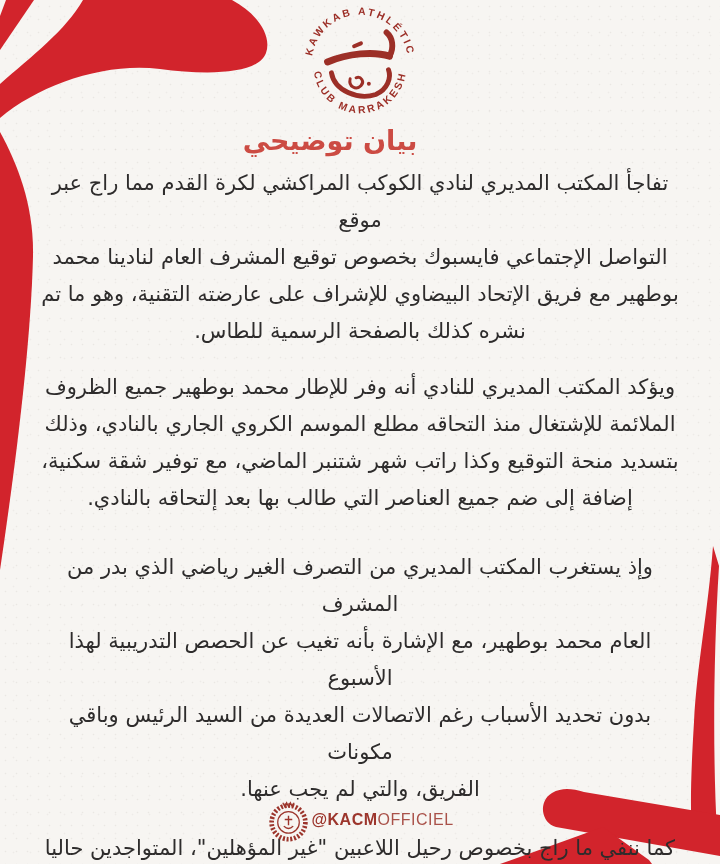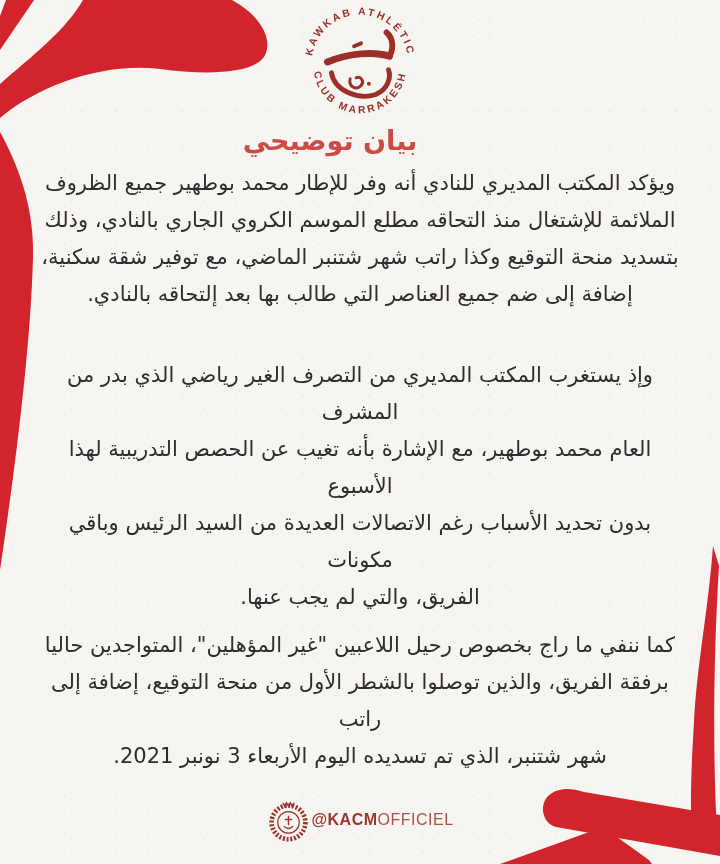--- a/index.html
+++ b/index.html
@@ -23,22 +23,22 @@
   .content{
     position:absolute;top:165px;left:40px;width:640px;
     direction:rtl;text-align:center;
   }
   .content p{
     margin:0;white-space:pre-line;
     font-size:21px;line-height:37px;font-weight:500;
     letter-spacing:0;
   }
   .content p.p1{margin-bottom:19px;}
-  .content p.p2{margin-bottom:44px;}
-  .content p.p3{margin-bottom:11px;}
+  .content p.p2{margin-bottom:32px;}
+  .content p.p3{margin-bottom:22px;}
   .footer{
     position:absolute;left:0;top:796px;width:720px;height:48px;
     display:flex;align-items:center;justify-content:center;gap:0;
   }
   .footer .badge-logo{width:45px;height:45px;flex:0 0 auto;}
   .handle{font-size:16px;letter-spacing:0.5px;font-family:"Liberation Sans",sans-serif;white-space:nowrap;}
   .handle .h-bold{font-weight:bold;}
   .handle .h-light{font-weight:normal;opacity:0.85;}
   .ring-text{font-family:"Liberation Sans",sans-serif;font-size:10.5px;font-weight:bold;letter-spacing:2.6px;}
 </style>
@@ -77,20 +77,24 @@
       <path d="M56,45 l7,-3" stroke-width="4"></path>
       <path d="M33,72 C36,90 60,100 78,94 C90,89 94,77 91,69" stroke-width="5"></path>
       <path d="M52,78 C50,86 58,90 63,85 C67,81 63,75 58,77" stroke-width="3"></path>
       <circle cx="71" cy="83" r="2" fill="#9c2f27" stroke="none"></circle>
     </g>
   </svg>
 
   <h1 class="page-title" style="color:#cc4b43">بيان توضيحي</h1>
 
   <div class="content" style="color:#2e2c2c">
+    <p class="p1">تفاجأ المكتب المديري لنادي الكوكب المراكشي لكرة القدم مما راج عبر موقع
+التواصل الإجتماعي فايسبوك بخصوص توقيع المشرف العام لنادينا محمد
+بوطهير مع فريق الإتحاد البيضاوي للإشراف على عارضته التقنية، وهو ما تم
+نشره كذلك بالصفحة الرسمية للطاس.</p>
     <p class="p2">ويؤكد المكتب المديري للنادي أنه وفر للإطار محمد بوطهير جميع الظروف
 الملائمة للإشتغال منذ التحاقه مطلع الموسم الكروي الجاري بالنادي، وذلك
 بتسديد منحة التوقيع وكذا راتب شهر شتنبر الماضي، مع توفير شقة سكنية،
 إضافة إلى ضم جميع العناصر التي طالب بها بعد إلتحاقه بالنادي.</p>
     <p class="p3">وإذ يستغرب المكتب المديري من التصرف الغير رياضي الذي بدر من المشرف
 العام محمد بوطهير، مع الإشارة بأنه تغيب عن الحصص التدريبية لهذا الأسبوع
 بدون تحديد الأسباب رغم الاتصالات العديدة من السيد الرئيس وباقي مكونات
 الفريق، والتي لم يجب عنها.</p>
     <p class="p4">كما ننفي ما راج بخصوص رحيل اللاعبين "غير المؤهلين"، المتواجدين حاليا
 برفقة الفريق، والذين توصلوا بالشطر الأول من منحة التوقيع، إضافة إلى راتب

